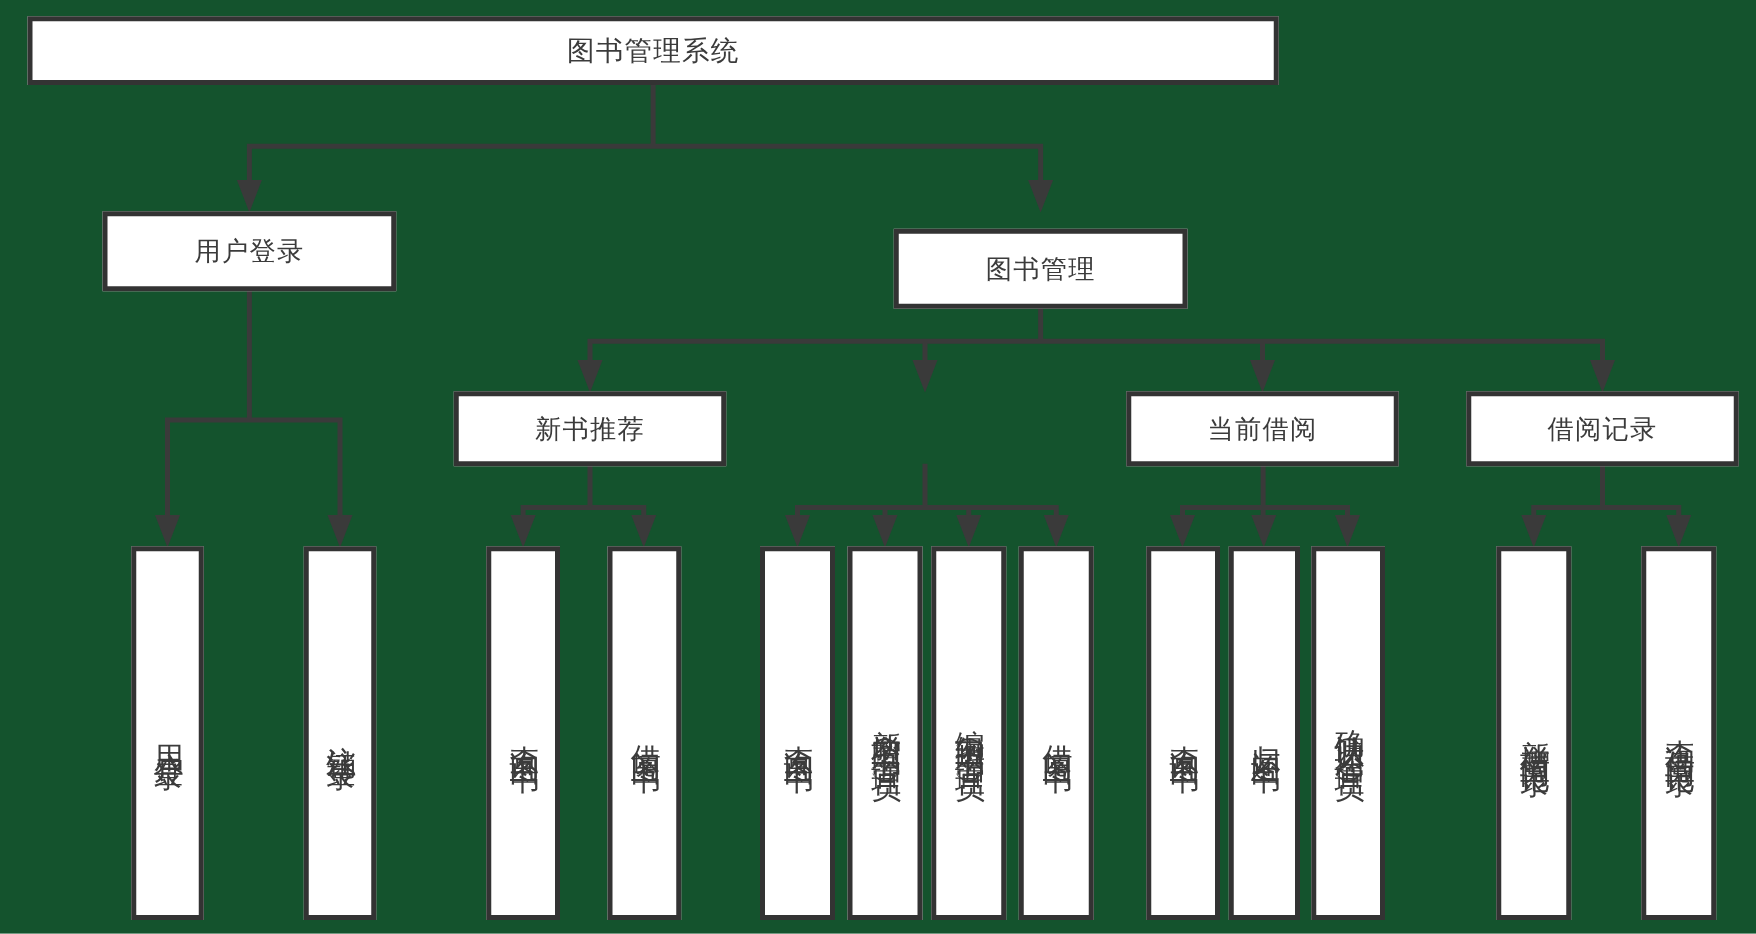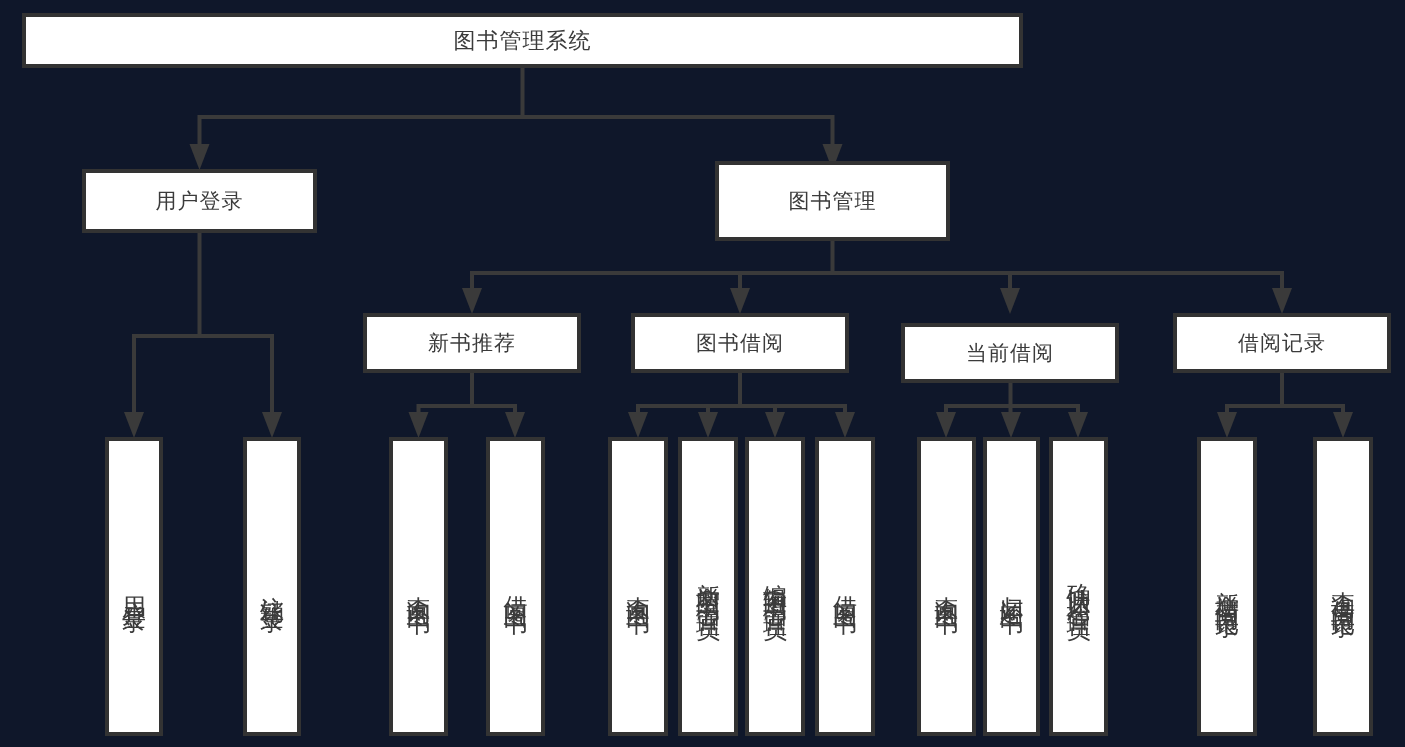--- a/index.html
+++ b/index.html
@@ -5,21 +5,21 @@
   html, body {
     margin: 0;
     padding: 0;
     background: #ffffff;
     font-family: "Liberation Sans", sans-serif;
   }
   #canvas {
     position: relative;
     width: 1405px;
     height: 747px;
-    background: #0f172a;
+    background: #14532d;
     overflow: hidden;
   }
   #wires {
     position: absolute;
     left: 0;
     top: 0;
     z-index: 1;
   }
   .box {
     position: absolute;
@@ -105,31 +105,28 @@
     </g>
   </svg>
 
   <div class="box hbox root" style="left:22px; top:13px; width:1001px; height:55px;">
     <span>图书管理系统</span>
   </div>
 
   <div class="box hbox" style="left:82px; top:169px; width:235px; height:64px;">
     <span>用户登录</span>
   </div>
-  <div class="box hbox" style="left:715px; top:161px; width:235px; height:80px;">
+  <div class="box hbox" style="left:715px; top:183px; width:235px; height:64px;">
     <span>图书管理</span>
   </div>
 
   <div class="box hbox" style="left:363px; top:313px; width:218px; height:60px;">
     <span>新书推荐</span>
   </div>
-  <div class="box hbox" style="left:631px; top:313px; width:218px; height:60px;">
-    <span>图书借阅</span>
-  </div>
-  <div class="box hbox" style="left:901px; top:323px; width:218px; height:60px;">
+  <div class="box hbox" style="left:901px; top:313px; width:218px; height:60px;">
     <span>当前借阅</span>
   </div>
   <div class="box hbox" style="left:1173px; top:313px; width:218px; height:60px;text-align:right;">
     <span>借阅记录</span>
   </div>
 
   <div class="box vbox" style="left:105px; top:437px; width:58px; height:299px;">
     <span>用户登录</span>
   </div>
   <div class="box vbox" style="left:243px; top:437px; width:58px; height:299px;">

